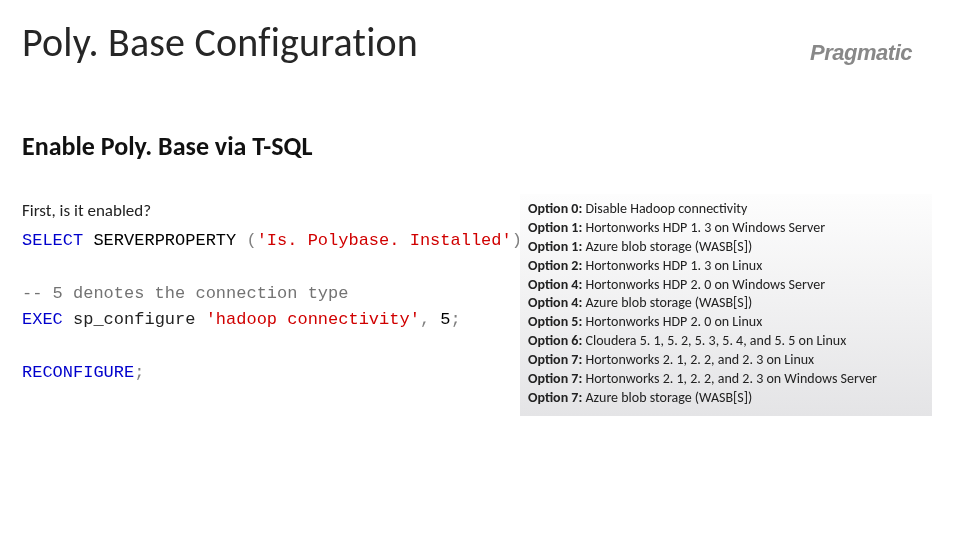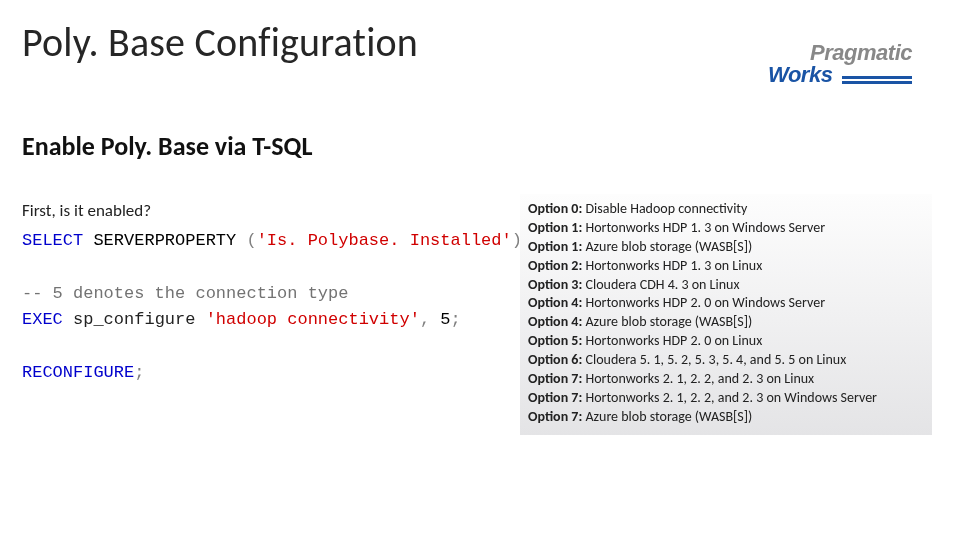--- a/index.html
+++ b/index.html
@@ -118,43 +118,38 @@
 </style>
 </head>
 <body>
 
 <div class="slide">
 
   <div class="title">Poly. Base Configuration</div>
 
   <div class="logo">
     <div class="pragmatic">Pragmatic</div>
-    <div>
-      <span class="works">Works</span>
-      <span class="works-bars"><span></span><span></span></span>
-    </div>
   </div>
 
   <div class="section-title">Enable Poly. Base via T-SQL</div>
 
   <div class="subtext">First, is it enabled?</div>
 
   <div class="code"><span class="kw">SELECT</span> <span class="fn">SERVERPROPERTY</span> <span class="paren">(</span><span class="str">'Is. Polybase. Installed'</span><span class="paren">)</span>
 
 <span class="cmt">-- 5 denotes the connection type</span>
 <span class="kw">EXEC</span><span> sp_configure </span><span class="str">'hadoop connectivity'</span><span class="paren">,</span><span class="num"> 5</span><span class="semi">;</span>
 
 <span class="kw">RECONFIGURE</span><span class="semi">;</span></div>
 
   <div class="options-box" id="options-box">
       <div class="opt-row"><span class="opt-key">Option 0:</span><span> Disable Hadoop connectivity</span></div>
       <div class="opt-row"><span class="opt-key">Option 1:</span><span> Hortonworks HDP 1. 3 on Windows Server</span></div>
       <div class="opt-row"><span class="opt-key">Option 1:</span><span> Azure blob storage (WASB[S])</span></div>
       <div class="opt-row"><span class="opt-key">Option 2:</span><span> Hortonworks HDP 1. 3 on Linux</span></div>
-      <div class="opt-row"><span class="opt-key">Option 3:</span><span> Cloudera CDH 4. 3 on Linux</span></div>
       <div class="opt-row"><span class="opt-key">Option 4:</span><span> Hortonworks HDP 2. 0 on Windows Server</span></div>
       <div class="opt-row"><span class="opt-key">Option 4:</span><span> Azure blob storage (WASB[S])</span></div>
       <div class="opt-row"><span class="opt-key">Option 5:</span><span> Hortonworks HDP 2. 0 on Linux</span></div>
       <div class="opt-row"><span class="opt-key">Option 6:</span><span> Cloudera 5. 1, 5. 2, 5. 3, 5. 4, and 5. 5 on Linux</span></div>
       <div class="opt-row"><span class="opt-key">Option 7:</span><span> Hortonworks 2. 1, 2. 2, and 2. 3 on Linux</span></div>
       <div class="opt-row"><span class="opt-key">Option 7:</span><span> Hortonworks 2. 1, 2. 2, and 2. 3 on Windows Server</span></div>
       <div class="opt-row"><span class="opt-key">Option 7:</span><span> Azure blob storage (WASB[S])</span></div>
     </div>
 
 </div>

